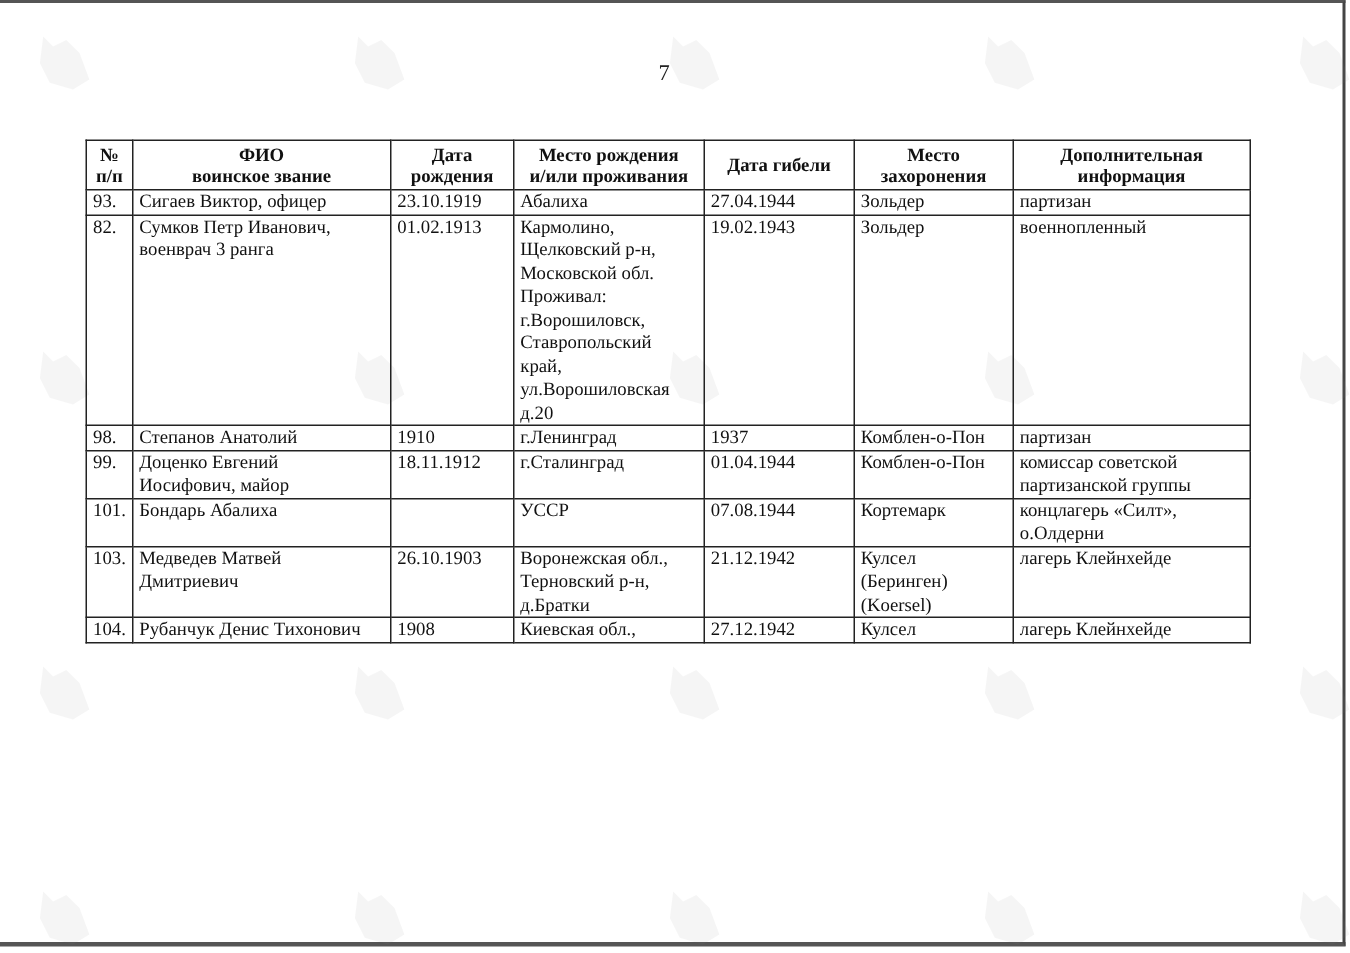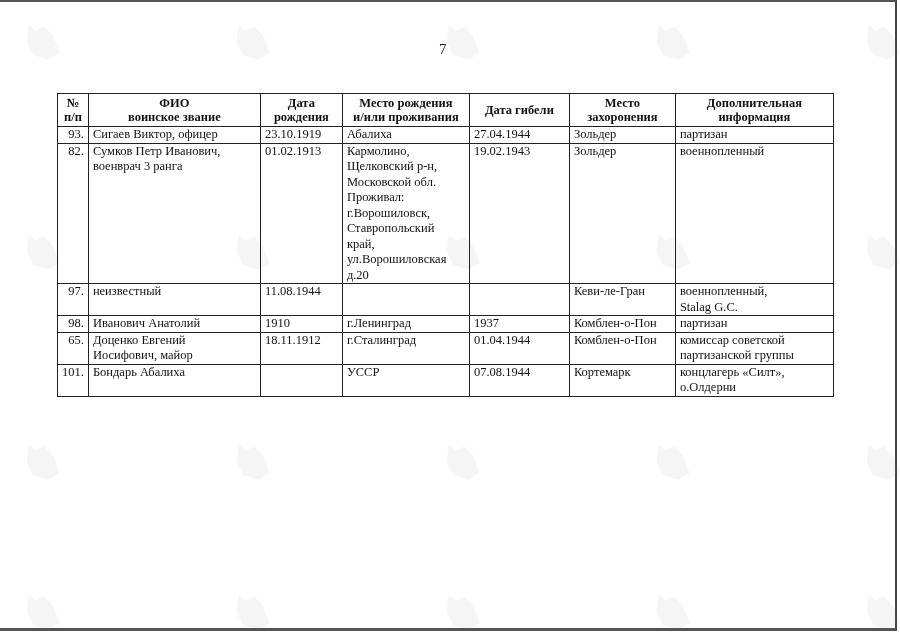--- a/index.html
+++ b/index.html
@@ -19,21 +19,21 @@
     position:absolute; left:57px; top:93px;
     border-collapse:collapse; table-layout:fixed;
     font-size:12.5px; line-height:15.5px;
   }
   table.register td, table.register th {
     border:1px solid #222; vertical-align:top; padding:0 4px; white-space:pre-line;
   }
   table.register th {
     font-weight:bold; text-align:center; vertical-align:middle; line-height:14px; padding:2px 3px;
   }
-  td.num { text-align:right; padding:0 2px 0 0; }
+  td.num { padding:0 2px 0 0; }
   col.c0 { width:28px; } col.c1 { width:172px; } col.c2 { width:82px; }
   col.c3 { width:127px; } col.c4 { width:100px; } col.c5 { width:106px; } col.c6 { width:158px; }
   .wm { position:absolute; width:44px; height:44px; opacity:0.08; pointer-events:none; }
   .wm svg { width:100%; height:100%; }
 </style>
 </head>
 <body>
 
 <div class="frame"></div>
 
@@ -151,53 +151,66 @@
 г.Ворошиловск,
 Ставропольский
 край,
  ул.Ворошиловская
 д.20</td>
         <td>19.02.1943</td>
         <td>Зольдер</td>
         <td>военнопленный</td>
       </tr>
       <tr>
-        <td class="num">97.</td>
-        <td>неизвестный</td>
-        <td>11.08.1944</td>
-        <td></td>
-        <td></td>
-        <td>Кеви-ле-Гран</td>
-        <td>военнопленный,
- Stalag G.C.</td>
-      </tr>
-      <tr>
         <td class="num">98.</td>
-        <td>Иванович Анатолий</td>
+        <td>Степанов Анатолий</td>
         <td>1910</td>
         <td>г.Ленинград</td>
         <td>1937</td>
         <td>Комблен-о-Пон</td>
         <td>партизан</td>
       </tr>
       <tr>
-        <td class="num">65.</td>
+        <td class="num">99.</td>
         <td>Доценко Евгений
 Иосифович, майор</td>
         <td>18.11.1912</td>
         <td>г.Сталинград</td>
         <td>01.04.1944</td>
         <td>Комблен-о-Пон</td>
         <td>комиссар советской
 партизанской группы</td>
       </tr>
       <tr>
         <td class="num">101.</td>
         <td>Бондарь Абалиха</td>
         <td></td>
         <td>УССР</td>
         <td>07.08.1944</td>
         <td>Кортемарк</td>
         <td>концлагерь «Силт»,
 о.Олдерни</td>
       </tr>
+      <tr>
+        <td class="num">103.</td>
+        <td>Медведев Матвей
+Дмитриевич</td>
+        <td>26.10.1903</td>
+        <td>Воронежская обл.,
+Терновский р-н,
+д.Братки</td>
+        <td>21.12.1942</td>
+        <td>Кулсел
+(Беринген)
+(Koersel)</td>
+        <td>лагерь Клейнхейде</td>
+      </tr>
+      <tr>
+        <td class="num">104.</td>
+        <td>Рубанчук Денис Тихонович</td>
+        <td>1908</td>
+        <td>Киевская обл.,</td>
+        <td>27.12.1942</td>
+        <td>Кулсел</td>
+        <td>лагерь Клейнхейде</td>
+      </tr>
     </tbody>
 </table>
 
 </body></html>

